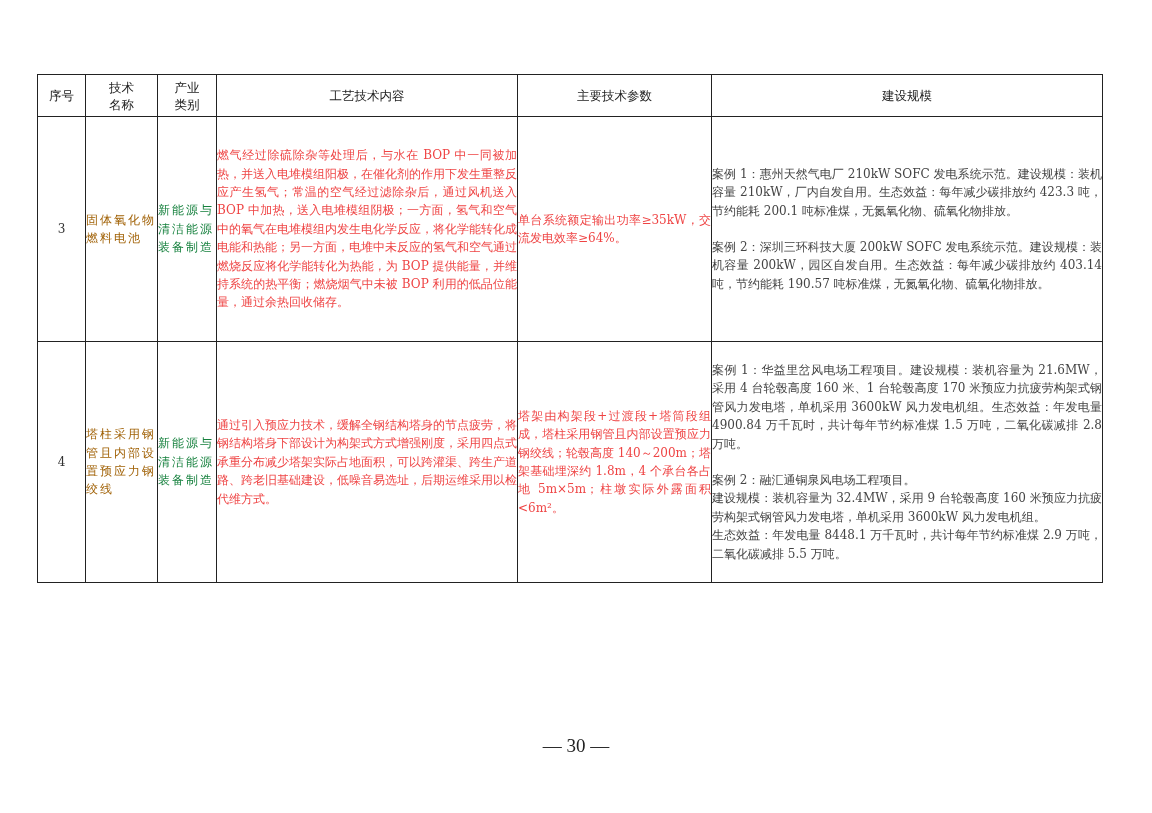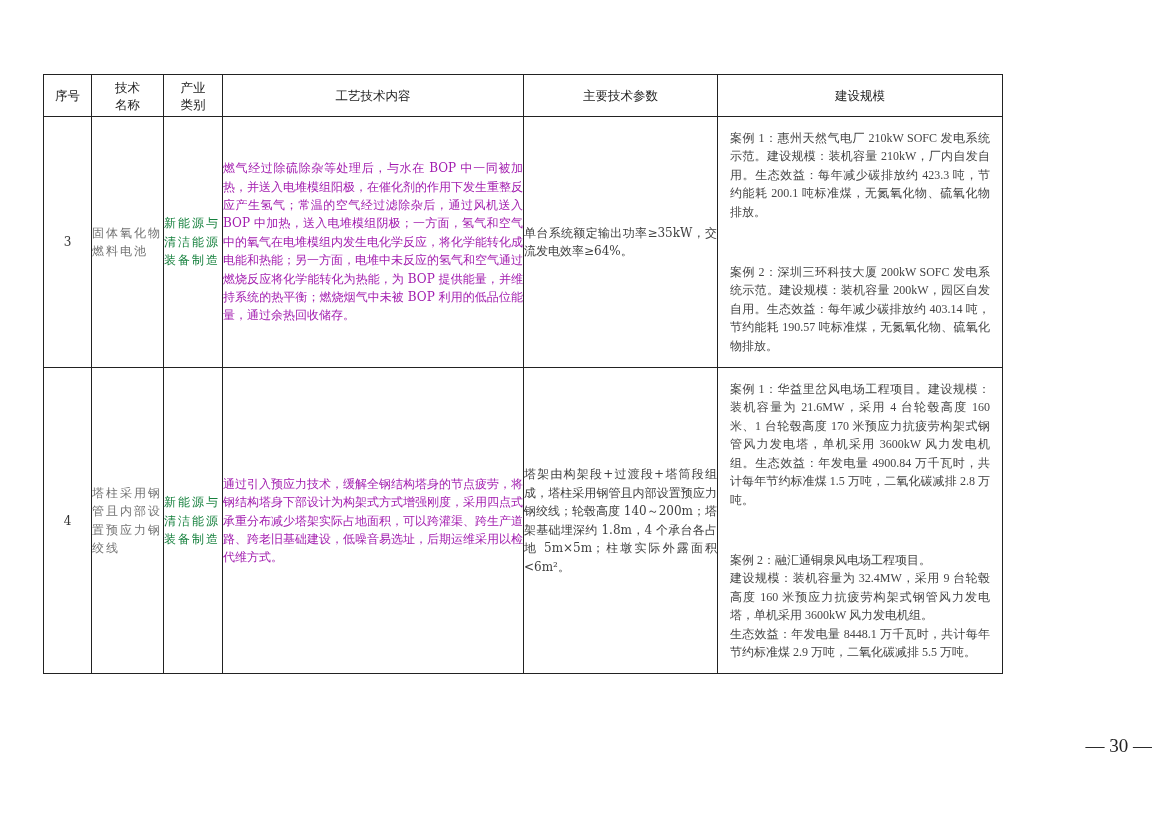--- a/index.html
+++ b/index.html
@@ -1,50 +1,50 @@
 <!DOCTYPE html>
 <html><head>
 <meta charset="utf-8">
 <style>
   html, body { margin: 0; padding: 0; background: #ffffff; }
   body { width: 1152px; height: 813px; position: relative; overflow: hidden;
          font-family: "DejaVu Serif", "Liberation Serif", serif; color: #1a1a1a; }
   .page { position: absolute; left: 0; top: 0; width: 1152px; height: 813px; }
   table.doc-table {
-    position: absolute; left: 43px; top: 74px; width: 960px;
+    position: absolute; left: 37px; top: 74px; width: 1066px;
     border-collapse: collapse; table-layout: fixed; border-radius: 23px;
   }
   table.doc-table td, table.doc-table th {
     border: 1.3px solid #222; padding: 0; vertical-align: middle;
   }
   th {
     font-family: "DejaVu Sans", "Liberation Sans", sans-serif;
     font-weight: normal; font-size: 12.5px; height: 41px; line-height: 17px;
     text-align: center; color: #222;
   }
   .c-num { width: 48px; }
   .c-name { width: 72px; }
   .c-cat { width: 59px; }
   .c-proc { width: 301px; }
   .c-param { width: 194px; }
   .c-case { width: auto; }
   td { font-size: 12px; line-height: 18.4px; color: #333; }
   td.num { text-align: center; font-size: 12px; }
-  td.name { padding: 0 6px 0 8px; letter-spacing: 2px; color: #737373; }
+  td.name { padding: 0 6px 0 8px; letter-spacing: 2px; color: #a16207; }
   td.cat { padding: 0 2px 0 7px; letter-spacing: 2px; color: #15803d; }
-  td.proc { padding: 2px 6px 2px 6px; text-align: justify; color: #a21caf; }
-  td.param { padding: 2px 4px 2px 5px; text-align: justify; color: #404040; }
+  td.proc { padding: 2px 6px 2px 6px; text-align: justify; color: #ef4444; }
+  td.param { padding: 2px 4px 2px 5px; text-align: justify; color: #ef4444; }
   td.case { padding: 2px 8px 2px 7px; text-align: justify; color: #444; }
-  .case-block { margin: 12px; font-family: Liberation Serif, serif; }
+  .case-block { margin: 0; }
   .case-gap { height: 18px; }
   tr.row3 td { height: 224px; }
   tr.row4 td { height: 240px; }
   .footer {
     position: absolute; left: 0; width: 1152px; top: 735px;
-    text-align: right; font-size: 19px; color: #222;
+    text-align: center; font-size: 19px; color: #222;
     font-family: "Liberation Serif", "DejaVu Serif", serif;
   }
 </style>
 </head>
 <body>
 
 <div class="page">
   <table class="doc-table">
     <colgroup>
       <col class="c-num">

